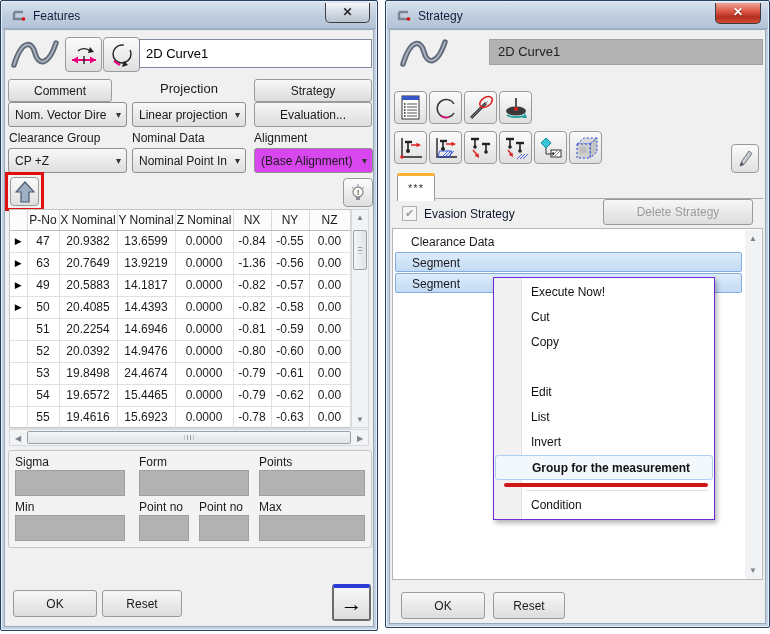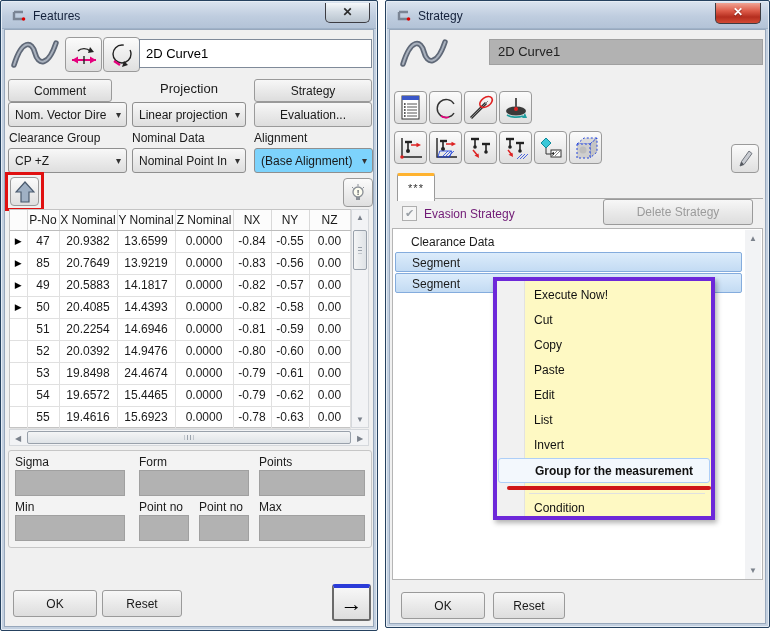--- a/index.html
+++ b/index.html
@@ -69,21 +69,21 @@
   .tab { position:absolute; background:#fff; border:1px solid #9a9a9a; border-bottom:none;
          border-top:3px solid #ffb330; border-radius:2px 2px 0 0; text-align:center;
          font-size:11px; letter-spacing:1px; color:#333; padding-top:6px; }
   .paneline { position:absolute; height:1px; background:#aaa; }
   .listbox { position:absolute; background:#fff; border:1px solid #b5b5b5; }
   .litem { position:absolute; left:2px; right:20px; height:20px; line-height:20px; padding-left:16px; }
   .litem.sel { background:linear-gradient(#dcecfb,#c3dbf3); border:1px solid #84acdd; border-radius:2px; }
   .checkbox { position:absolute; width:15px; height:15px; background:#f5f5f5; border:1px solid #aeaeae;
               text-align:center; line-height:13px; font-size:11px; color:#9aa0a6; }
 
-  .menu { position:absolute; background:#fef9c3; border:4px solid #6d28d9;
+  .menu { position:absolute; background:#ffffff; border:1px solid #6d28d9;
           box-shadow:2px 3px 5px rgba(0,0,0,.3);text-decoration:underline; }
   .menugutter { position:absolute; left:0; top:0; bottom:0; width:28px; background:#f1f1f1;
                 border-right:1px solid #e2e2e2; }
   .mi { position:absolute; left:1px; right:1px; height:25px; line-height:25px; padding-left:36px; color:#111; }
   .mi.hl { border:1px solid #aecff7; background:#f3f8fd; border-radius:3px; }
   .menusep { position:absolute; left:32px; right:6px; height:1px; background:#e0e0e0; }
 </style>
 </head>
 <body>
 
@@ -141,21 +141,21 @@
   <div class="lbl" style="left:253px; top:130px;">Alignment</div>
 
   <div class="combo" style="left:7px; top:147px; width:119px; height:25px;">
     <span>CP +Z</span>
     <span class="arr">▾</span>
   </div>
   <div class="combo" style="left:131px; top:147px; width:114px; height:25px;">
     <span>Nominal Point In</span>
     <span class="arr">▾</span>
   </div>
-  <div class="combo" style="left:253px; top:147px; width:119px; height:25px; background:#7dd3fc;">
+  <div class="combo" style="left:253px; top:147px; width:119px; height:25px; background:#d946ef;">
     <span>(Base Alignment)</span>
     <span class="arr">▾</span>
   </div>
 
   <div class="iconbtn" style="left:9px; top:176px; width:29px; height:29px;">
     <svg width="20" height="22" viewBox="0 0 20 22">
       <polygon points="10,1 19,11 14,11 14,21 6,21 6,11 1,11" fill="#9fb0c4" stroke="#4a5a6e" stroke-width="1.2"></polygon>
     </svg>
   </div>
   <div class="annotation" style="left:4px; top:171px; width:39px; height:39px;"></div>
@@ -199,25 +199,25 @@
         <td>47</td>
         <td>20.9382</td>
         <td>13.6599</td>
         <td>0.0000</td>
         <td>-0.84</td>
         <td>-0.55</td>
         <td>0.00</td>
       </tr>
       <tr>
         <td class="mark">▶</td>
-        <td>85</td>
+        <td>63</td>
         <td>20.7649</td>
         <td>13.9219</td>
         <td>0.0000</td>
-        <td>-0.83</td>
+        <td>-1.36</td>
         <td>-0.56</td>
         <td>0.00</td>
       </tr>
       <tr>
         <td class="mark">▶</td>
         <td>49</td>
         <td>20.5883</td>
         <td>14.1817</td>
         <td>0.0000</td>
         <td>-0.82</td>
@@ -467,39 +467,38 @@
     <svg width="18" height="20" viewBox="0 0 18 20">
       <polygon points="4,17 5.5,12.5 13,2 16,4.5 8,15.5" fill="#c9ccd2" stroke="#70757d" stroke-width="1"></polygon>
       <polygon points="4,17 5.5,12.5 8,15.5" fill="#55595f"></polygon>
     </svg>
   </div>
 
   <div class="tab" style="left:11px; top:172px; width:38px; height:28px;">***</div>
   <div class="paneline" style="left:48px; top:197px; width:329px;"></div>
 
   <div class="checkbox" style="left:16px; top:205px;">✔</div>
-  <div class="lbl" style="left:38px; top:206px; color:#701a75;">Evasion Strategy</div>
+  <div class="lbl" style="left:38px; top:206px; color:#0f172a;">Evasion Strategy</div>
   <div class="btn disabled" style="left:217px; top:198px; width:150px; height:26px;">Delete Strategy</div>
 
   <div class="listbox" style="left:6px; top:227px; width:371px; height:352px;">
     <div class="litem" style="top:3px;">Clearance Data</div>
     <div class="litem sel" style="top:23px;">Segment</div>
     <div class="litem sel" style="top:44px;">Segment</div>
     <div class="sv" style="right:1px; top:1px; width:16px; height:349px; border:none;">
       <div class="sarr" style="top:4px;">▲</div>
       <div class="sarr" style="bottom:4px;">▼</div>
     </div>
   </div>
 
   <div class="menu" style="left:107px; top:276px; width:222px; height:243px;">
     <div class="menugutter"></div>
     <div class="mi" style="top:2px;">Execute Now!</div>
     <div class="mi" style="top:27px;">Cut</div>
     <div class="mi" style="top:52px;">Copy</div>
-    <div class="mi" style="top:77px;">Paste</div>
     <div class="mi" style="top:102px;">Edit</div>
     <div class="mi" style="top:127px;">List</div>
     <div class="mi" style="top:152px;">Invert</div>
     <div class="mi hl" style="top:177px; font-weight:bold;">Group for the measurement</div>
     <div class="redline" style="left:10px; top:205px; width:204px;"></div>
     <div class="menusep" style="top:212px;"></div>
     <div class="mi" style="top:215px;">Condition</div>
   </div>
 
   <div class="btn" style="left:15px; top:591px; width:84px; height:27px;">OK</div>

